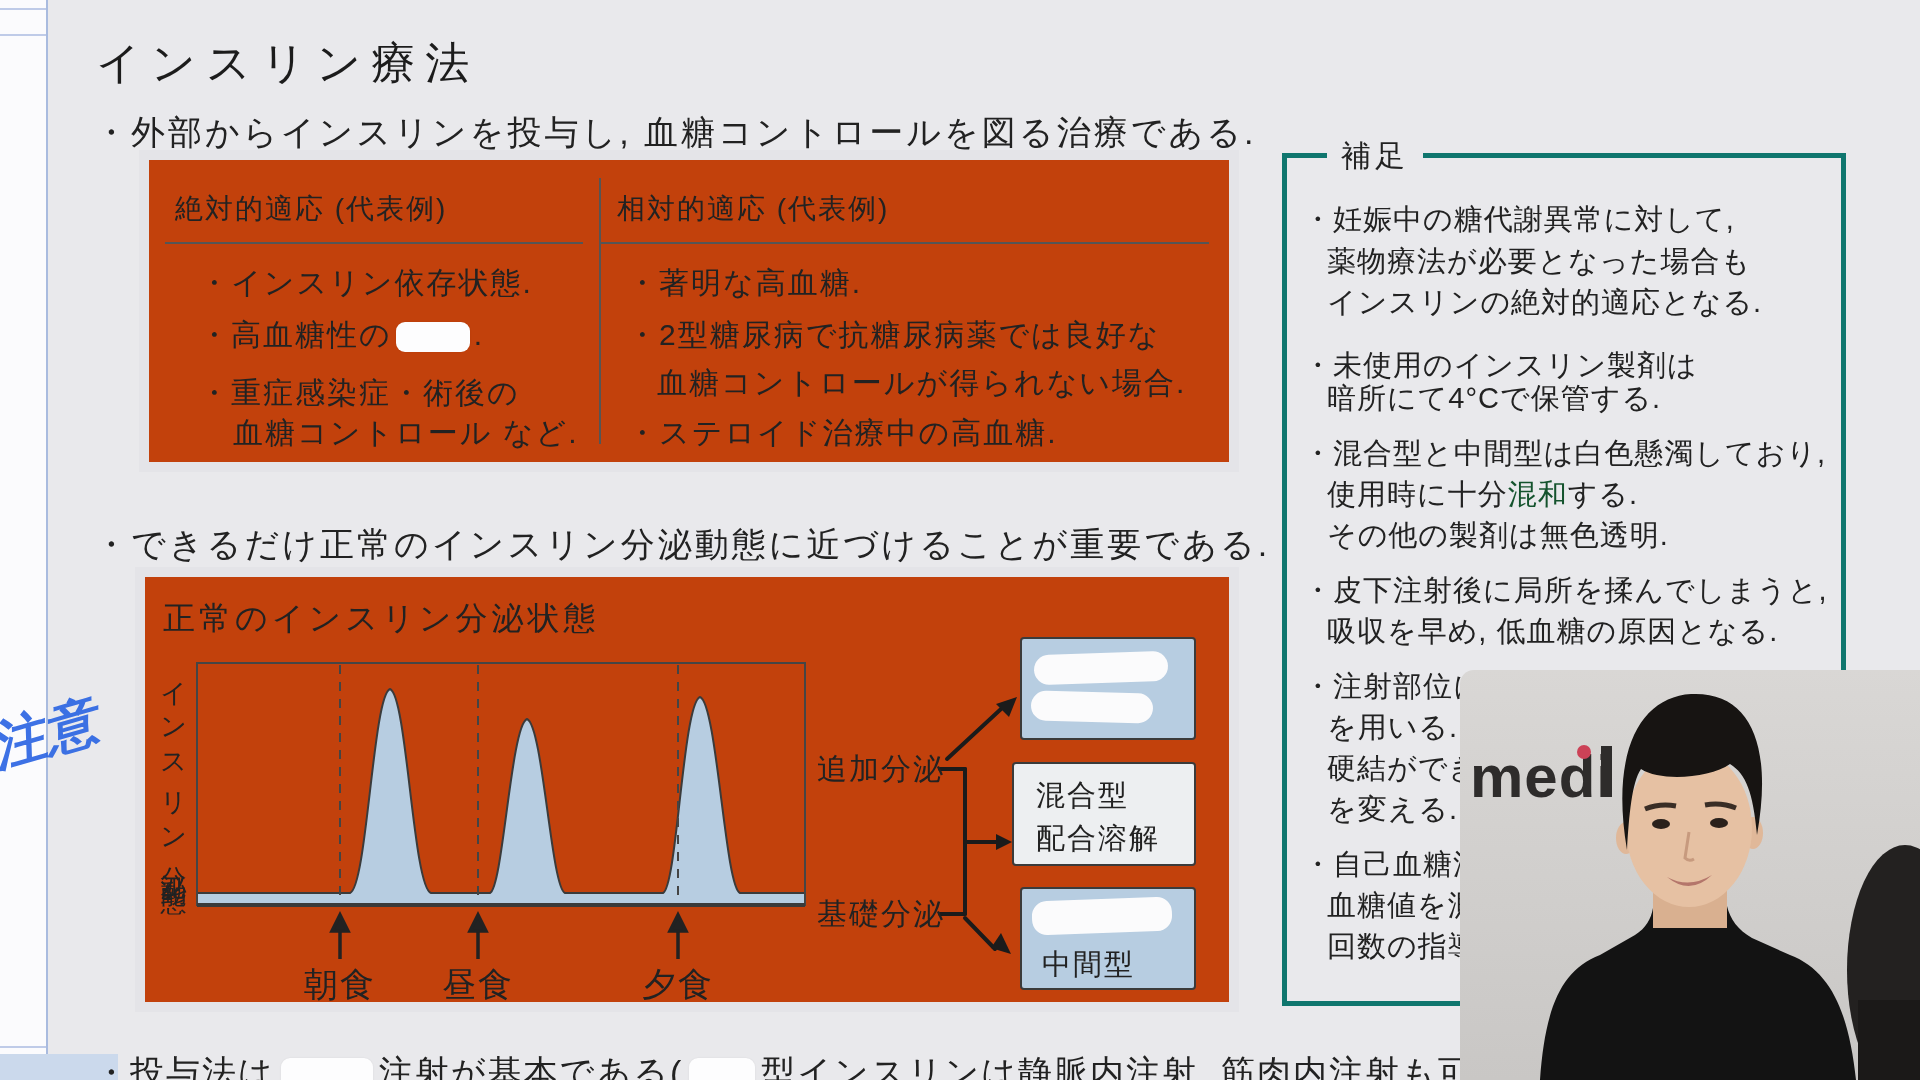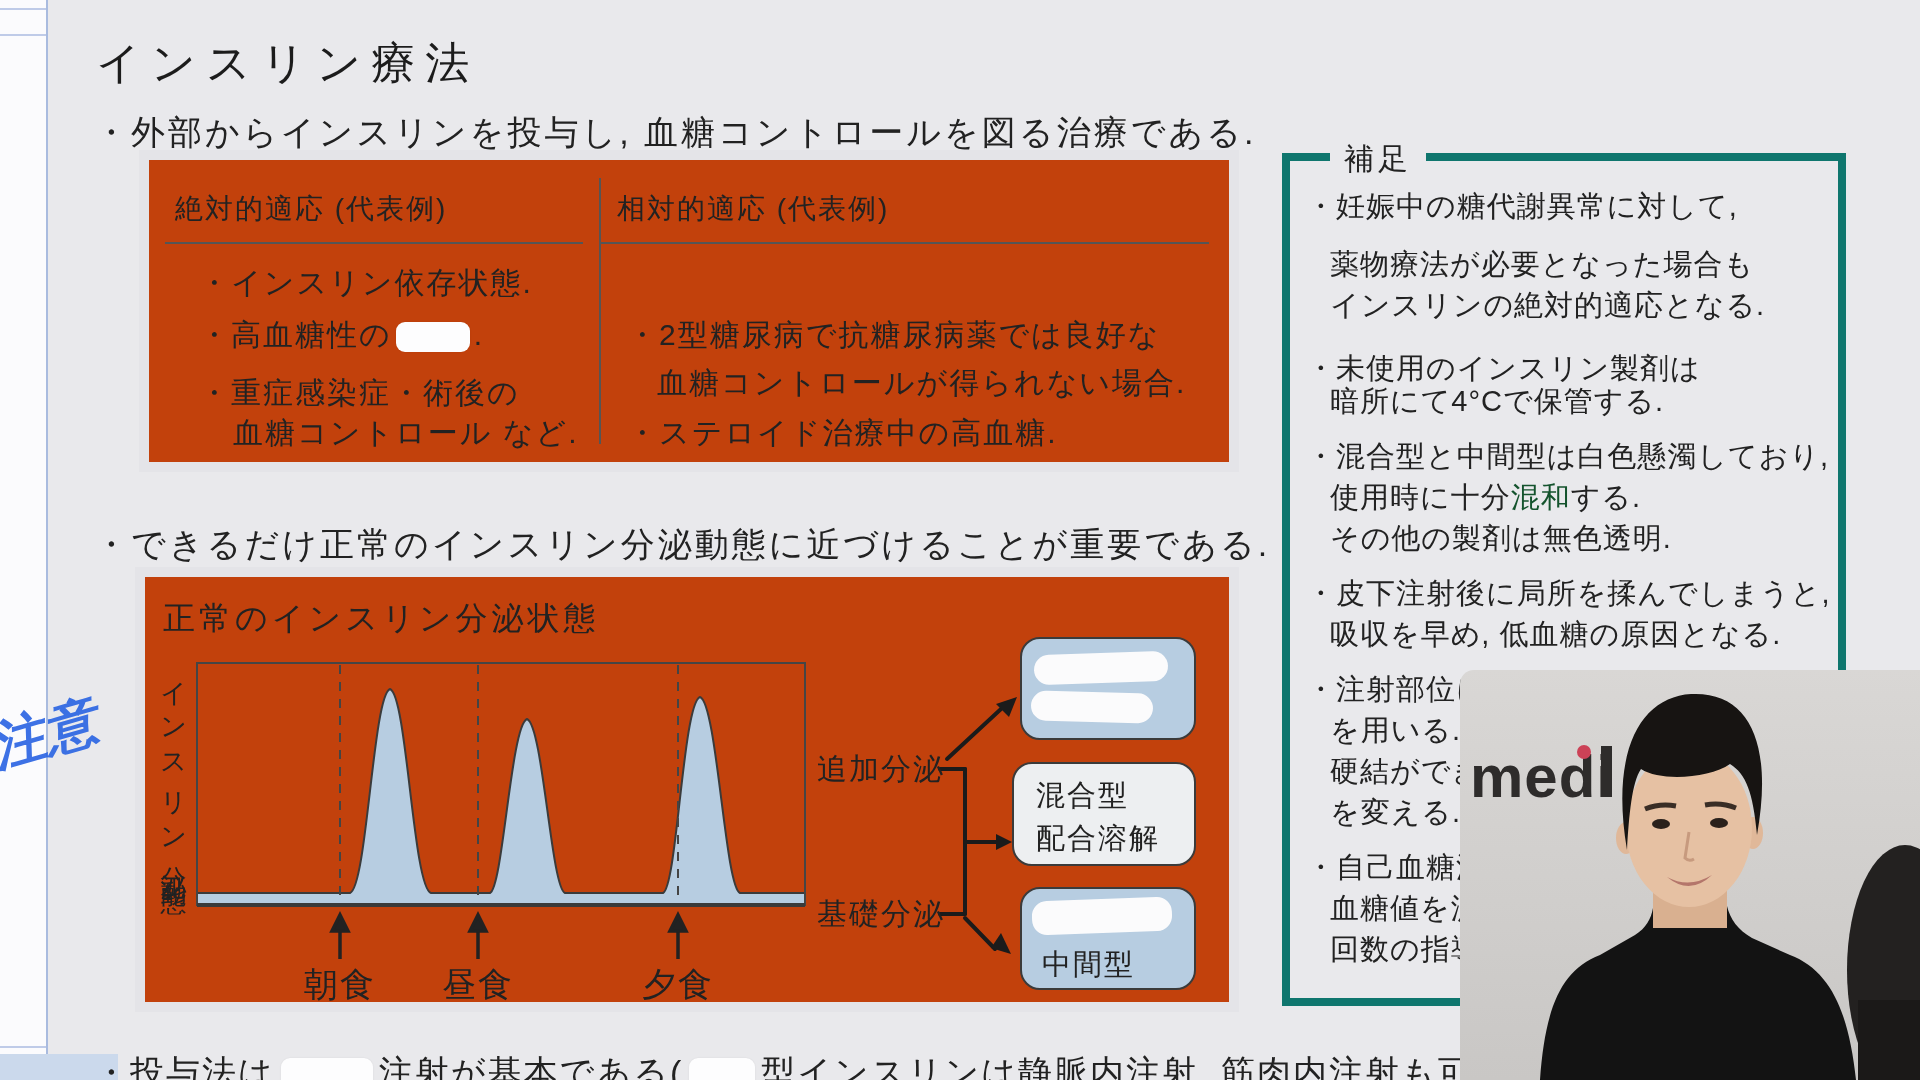--- a/index.html
+++ b/index.html
@@ -21,27 +21,27 @@
   .td{font-size:30px;letter-spacing:2px;}
   .rule{border-top:2px solid #555;height:0;}
   .vrule{border-left:2px solid #555;width:0;}
   .redact{display:inline-block;background:#fdfdfe;border-radius:9px;vertical-align:middle;
           box-shadow:0 0 2px rgba(0,0,0,.08);}
   
   .chart-title{font-size:32px;letter-spacing:4px;}
   .yaxis{writing-mode:vertical-rl;text-orientation:upright;font-size:26px;letter-spacing:7px;color:#222;}
   .meal{font-size:34px;letter-spacing:2px;width:90px;text-align:center;}
   .sec-label{font-size:30px;letter-spacing:2px;}
-  .fbox{box-sizing:border-box;border:2.5px solid #3b3b3b;border-radius:20px;}
+  .fbox{box-sizing:border-box;border:2.5px solid #3b3b3b;border-radius:4px;}
   .fbox.blue{background:#b7cde1;}
   .fbox.plain{background:#edeff1;}
   .fbox-text{font-size:29px;letter-spacing:2px;}
   .scrib{position:absolute;background:#fbfbfc;border-radius:15px;}
   
-  .supp{border:8px solid #0f766e;box-sizing:border-box;background:transparent;padding-left:31px;}
+  .supp{border:5px solid #0f766e;box-sizing:border-box;background:transparent;padding-left:31px;}
   .supp-legend{background:#e9e9ec;font-size:30px;letter-spacing:4px;padding:0 14px;}
   .supp-line{font-size:29px;letter-spacing:1px;white-space:nowrap;color:#222;}
   .red{color:#14532d;}
   
   .bottom-line{font-size:34px;letter-spacing:2px;z-index:2;}
   
   .hand-note{font-size:54px;color:#2d66e3;font-style:italic;font-weight:600;
              transform:rotate(-16deg);opacity:.92;z-index:3;}
   
   .webcam{left:1460px;top:670px;width:460px;height:410px;border-top-left-radius:14px;
@@ -71,20 +71,21 @@
     <div class="abs rule" style="left:16px;top:82px;width:418px"></div>
     <div class="abs rule" style="left:452px;top:82px;width:608px"></div>
 
     <div class="abs txt td" style="left:50px;top:103px">・インスリン依存状態.</div>
     <div class="abs txt td" style="left:50px;top:155px">
       <span>・高血糖性の</span><span class="redact" style="width:74px;height:30px;margin:0 4px"></span><span>.</span>
     </div>
     <div class="abs txt td" style="left:50px;top:213px">・重症感染症・術後の</div>
     <div class="abs txt td" style="left:84px;top:253px">血糖コントロール など.</div>
 
+    <div class="abs txt td" style="left:478px;top:103px">・著明な高血糖.</div>
     <div class="abs txt td" style="left:478px;top:155px">・2型糖尿病で抗糖尿病薬では良好な</div>
     <div class="abs txt td" style="left:508px;top:203px">血糖コントロールが得られない場合.</div>
     <div class="abs txt td" style="left:478px;top:253px">・ステロイド治療中の高血糖.</div>
   </div>
 
   <div class="abs panel" style="left:135px;top:567px;width:1104px;height:445px">
     <div class="abs txt chart-title" style="left:18px;top:20px">正常のインスリン分泌状態</div>
     <div class="abs yaxis" style="left:12px;top:86px;height:270px">インスリン分泌動態</div>
 
     <svg class="abs" style="left:0;top:0" width="1084" height="425" viewBox="0 0 1084 425">
@@ -145,21 +146,21 @@
     </div>
     <div class="abs fbox blue" style="left:875px;top:310px;width:176px;height:103px">
       <div class="scrib" style="left:10px;top:10px;width:140px;height:34px;transform:rotate(-2deg)"></div>
       <div class="abs txt fbox-text" style="left:20px;top:56px">中間型</div>
     </div>
   </div>
 
   <div class="abs supp" style="left:1282px;top:153px;width:564px;height:853px">
     <div class="abs supp-legend" style="left:40px;top:-22px">補足</div>
 
-    <div class="abs supp-line" style="left:16px;top:26px">・妊娠中の糖代謝異常に対して,</div>
+    <div class="abs supp-line" style="left:16px;top:42px">・妊娠中の糖代謝異常に対して,</div>
     <div class="abs supp-line" style="left:40px;top:84px">薬物療法が必要となった場合も</div>
     <div class="abs supp-line" style="left:40px;top:125px">インスリンの絶対的適応となる.</div>
 
     <div class="abs supp-line" style="left:16px;top:188px">・未使用のインスリン製剤は</div>
     <div class="abs supp-line" style="left:40px;top:221px">暗所にて4°Cで保管する.</div>
 
     <div class="abs supp-line" style="left:16px;top:276px">・混合型と中間型は白色懸濁しており,</div>
     <div class="abs supp-line" style="left:40px;top:317px">
       <span>使用時に十分</span><span class="red">混和</span><span>する.</span>
     </div>

